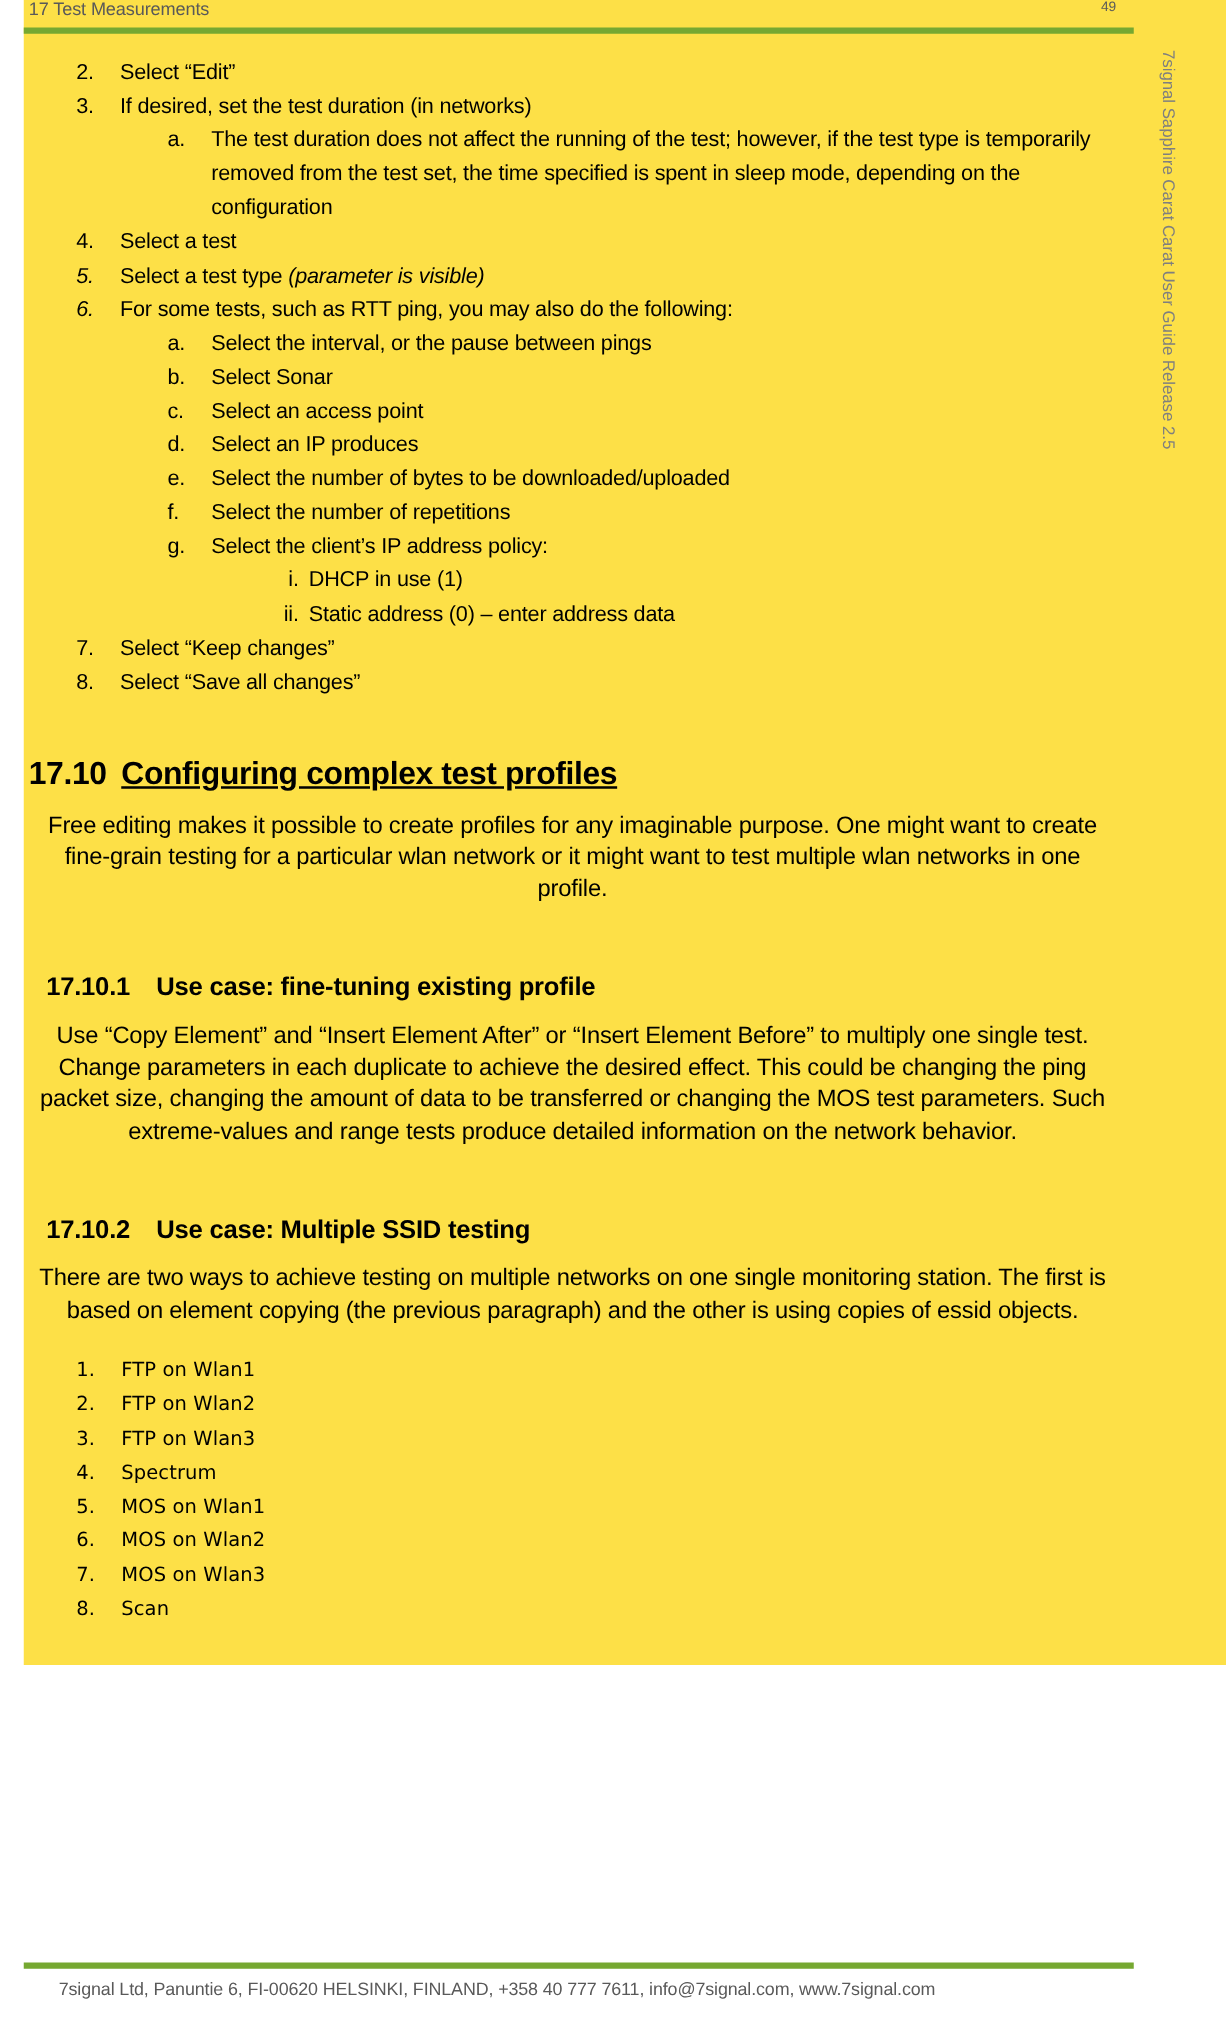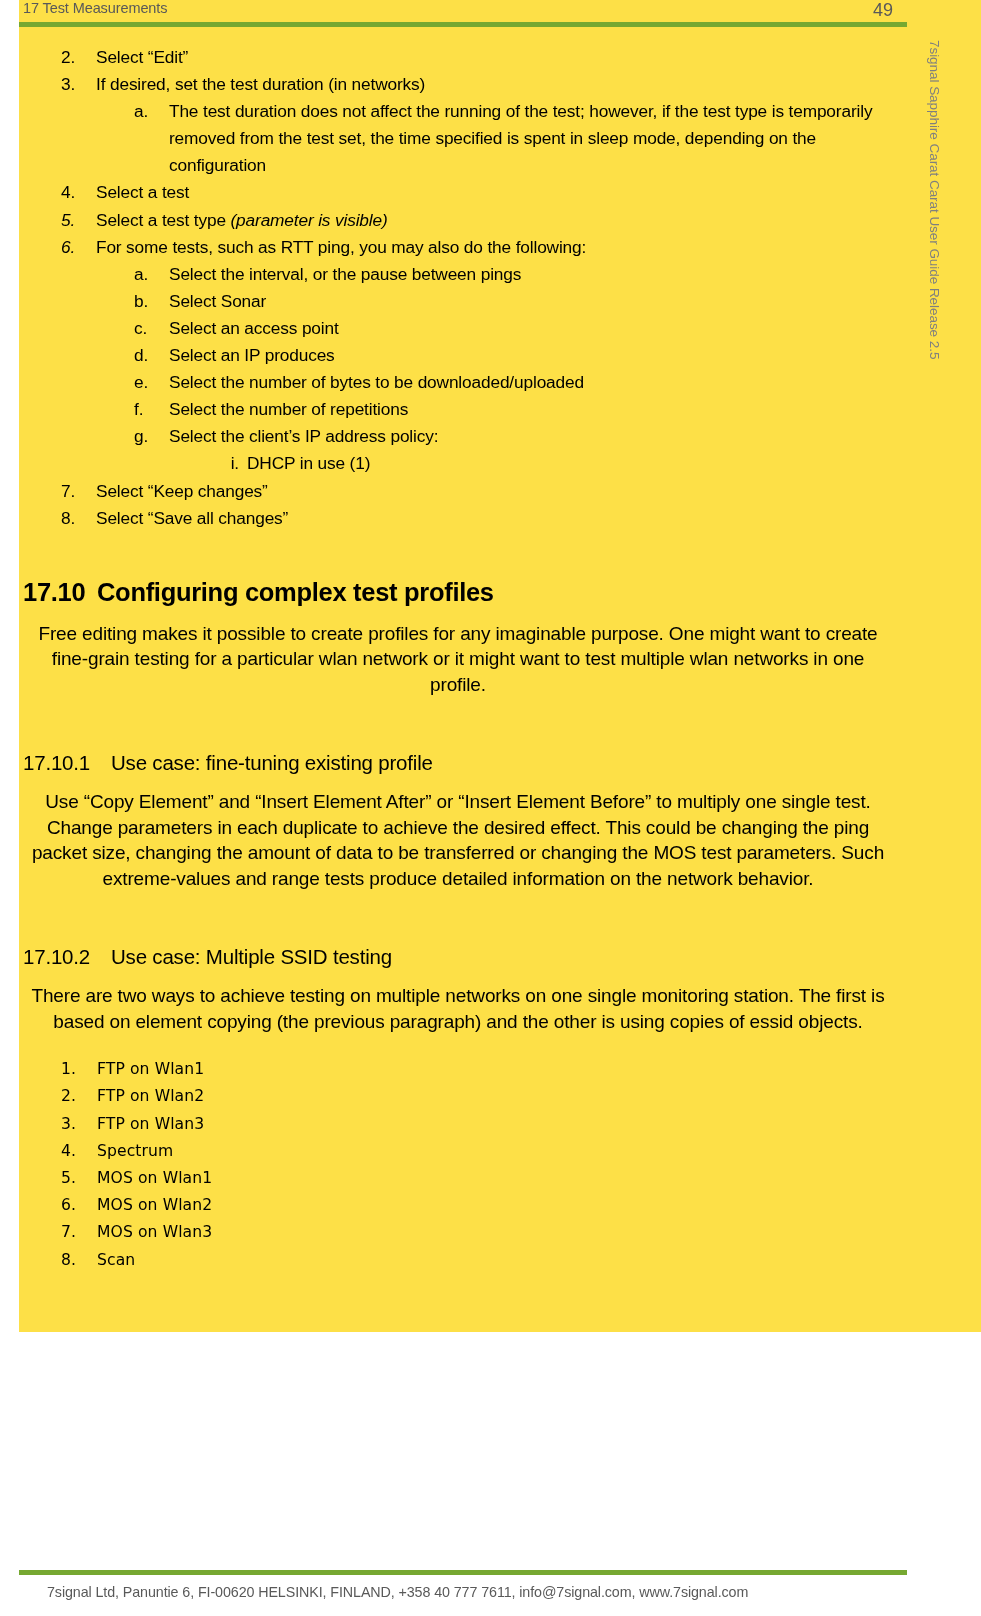--- a/index.html
+++ b/index.html
@@ -40,21 +40,21 @@
     top: 0px;
     font-size: 14.5px;
     color: #595959;
     letter-spacing: -0.1px;
     white-space: nowrap;
   }
   .header-page-number {
     position: absolute;
     right: 14px;
     top: 0px;
-    font-size: 18px;
+    font-size: 11px;
     color: #595959;
   }
   .header-rule {
     position: absolute;
     left: 0;
     top: 22px;
     width: 888px;
     height: 5px;
     background: #76a831;
   }
@@ -99,28 +99,29 @@
 
   
   .h2 {
     margin: 0;
     padding: 0 0 0 4px;
     font-size: 25.5px;
     font-weight: bold;
     line-height: 32px;
     letter-spacing: -0.3px;
     white-space: nowrap;
+    text-decoration: underline;
   }
   .h2 .num { display: inline-block; min-width: 74px; }
 
   .h3 {
     margin: 0;
-    padding: 0 0 0 4px;
+    padding: 0 0 0 18px;
     font-size: 20.5px;
-    font-weight: normal;
+    font-weight: bold;
     line-height: 28px;
     letter-spacing: -0.2px;
     white-space: nowrap;
   }
   .h3 .num { display: inline-block; min-width: 88px; }
 
   .sp-before-h2 { height: 44px; }
   .sp-after-h2  { height: 13px; }
   .sp-before-h3 { height: 40px; }
   .sp-after-h3  { height: 12px; }
@@ -269,20 +270,24 @@
       <li class="li lvl2">
         <span class="marker">g.</span>
         <span>Select the client’s IP address policy:</span>
       </li>
 
       <li class="li lvl3">
         <span class="marker">i.</span>
         <span>DHCP in use (1)</span>
       </li>
 
+      <li class="li lvl3">
+        <span class="marker">ii.</span>
+        <span>Static address (0) – enter address data</span>
+      </li>
 
       <li class="li lvl1">
         <span class="marker">7.</span>
         <span>Select “Keep changes”</span>
       </li>
 
       <li class="li lvl1">
         <span class="marker">8.</span>
         <span>Select “Save all changes”</span>
       </li>

